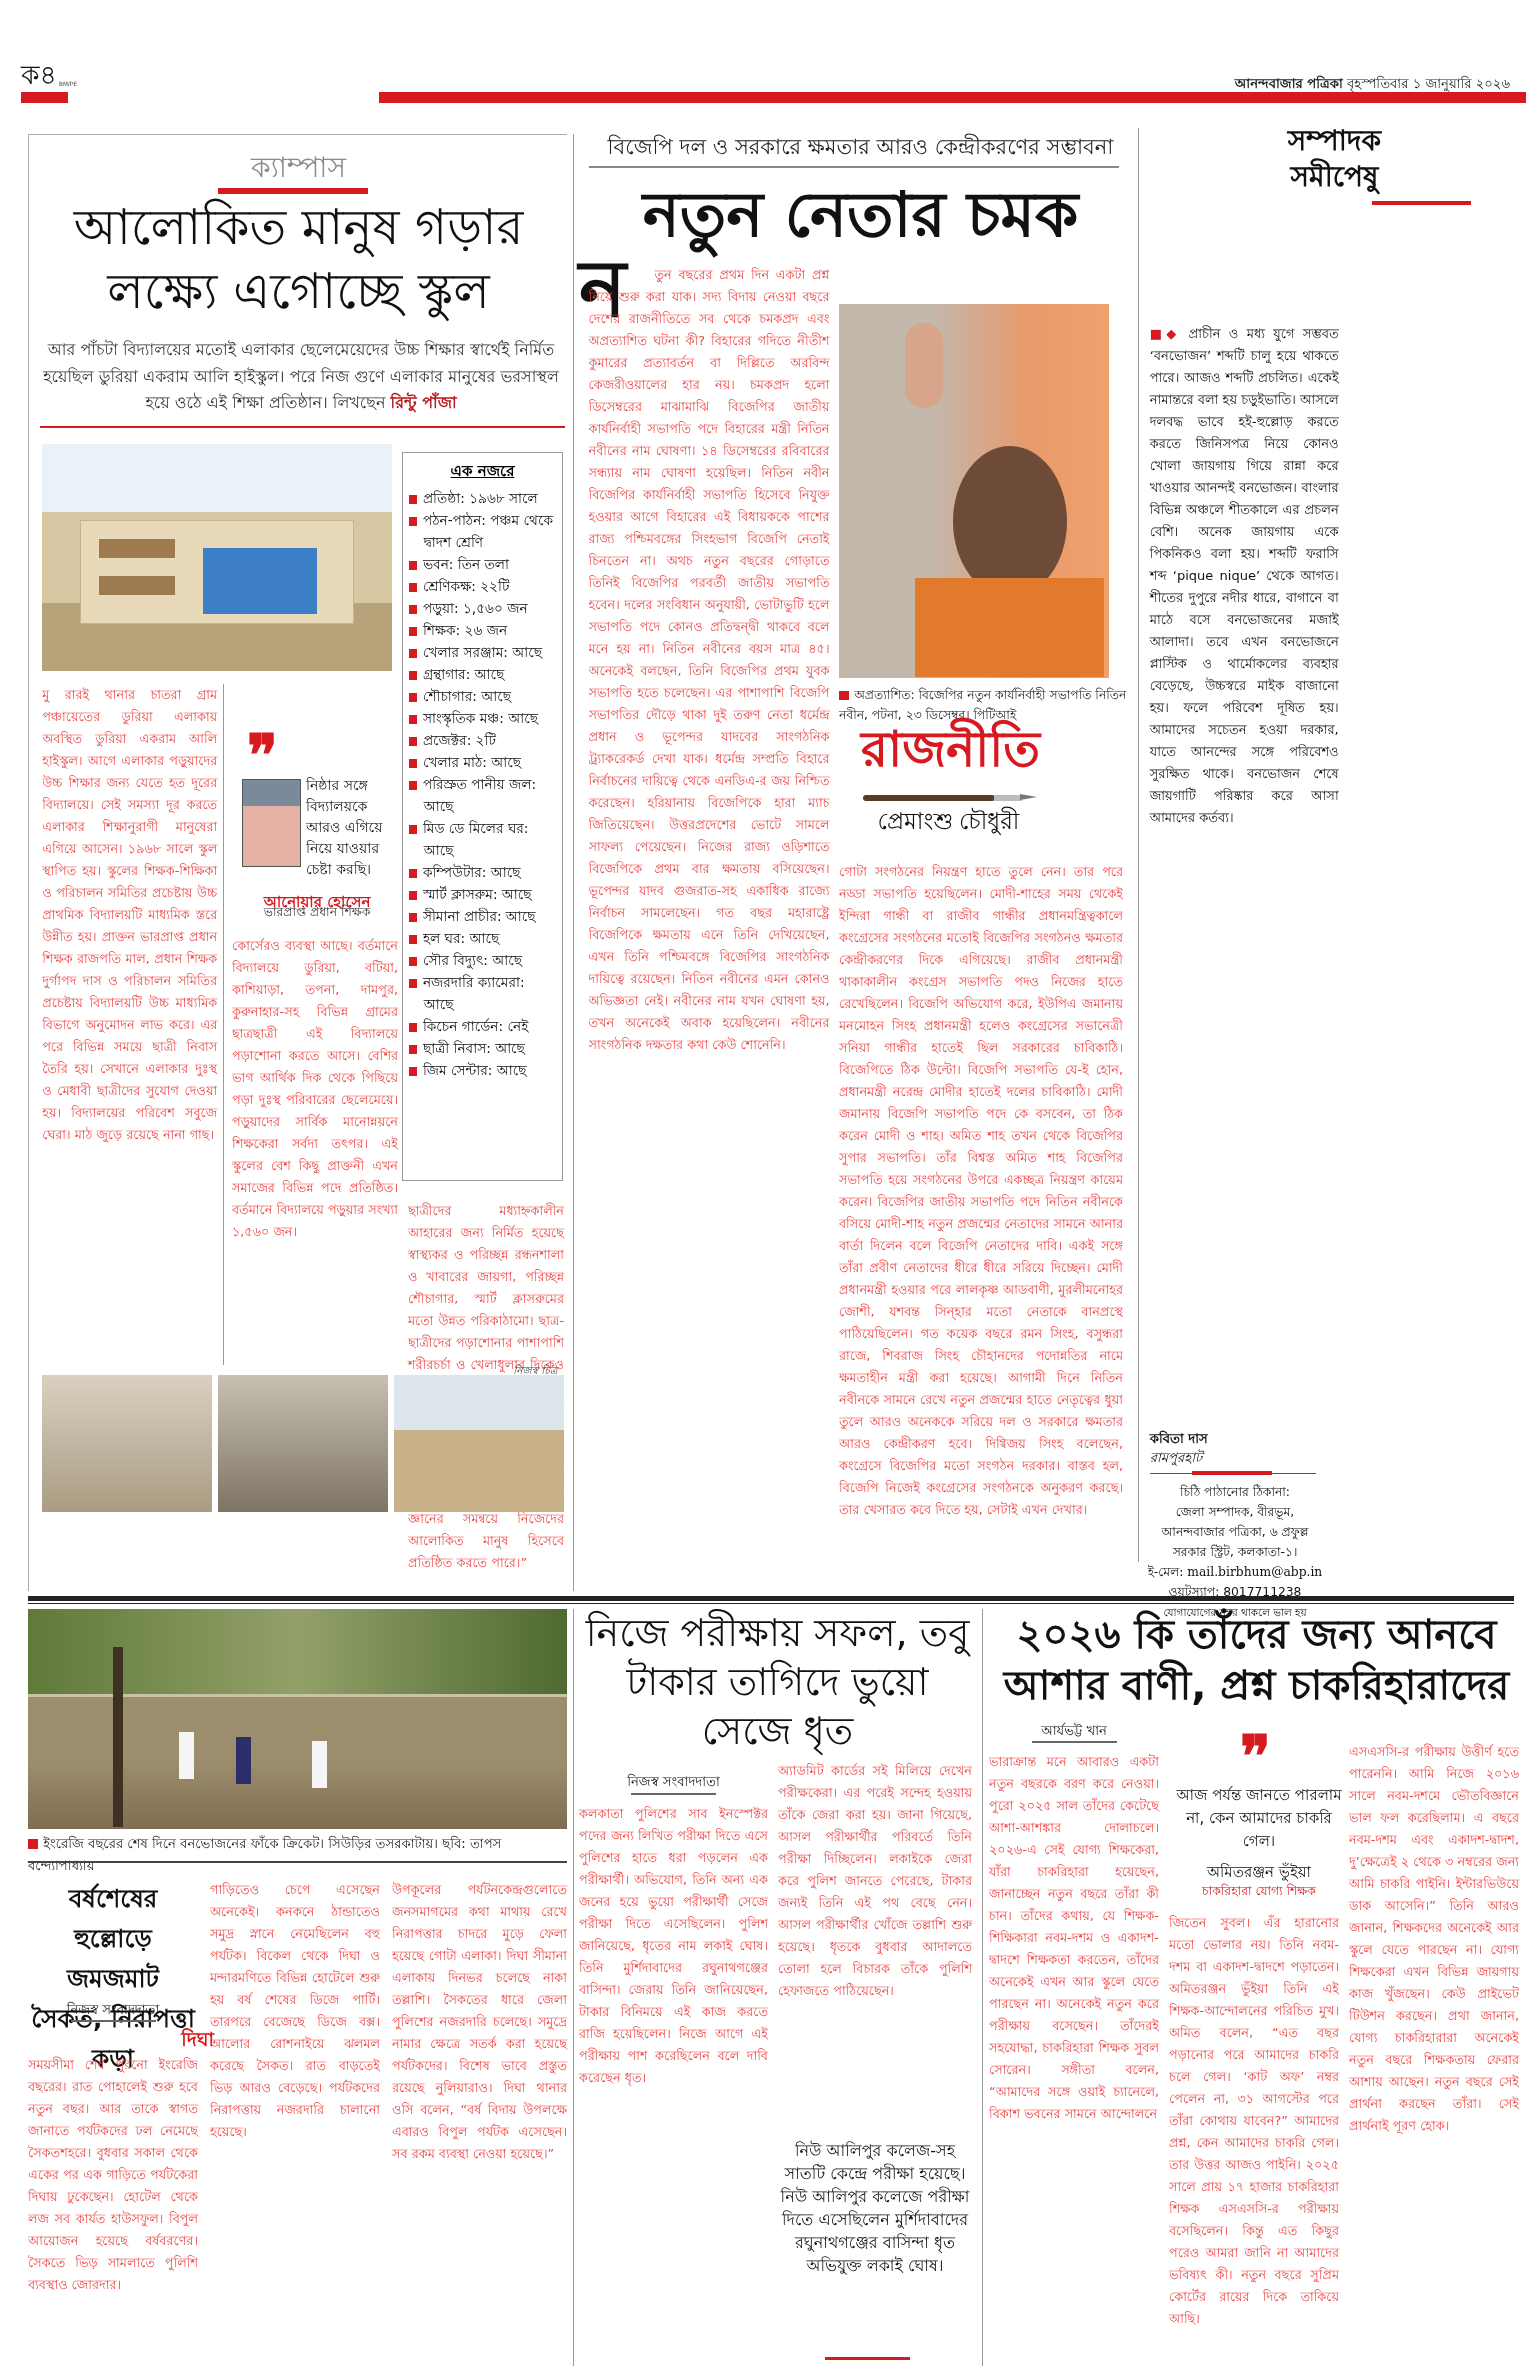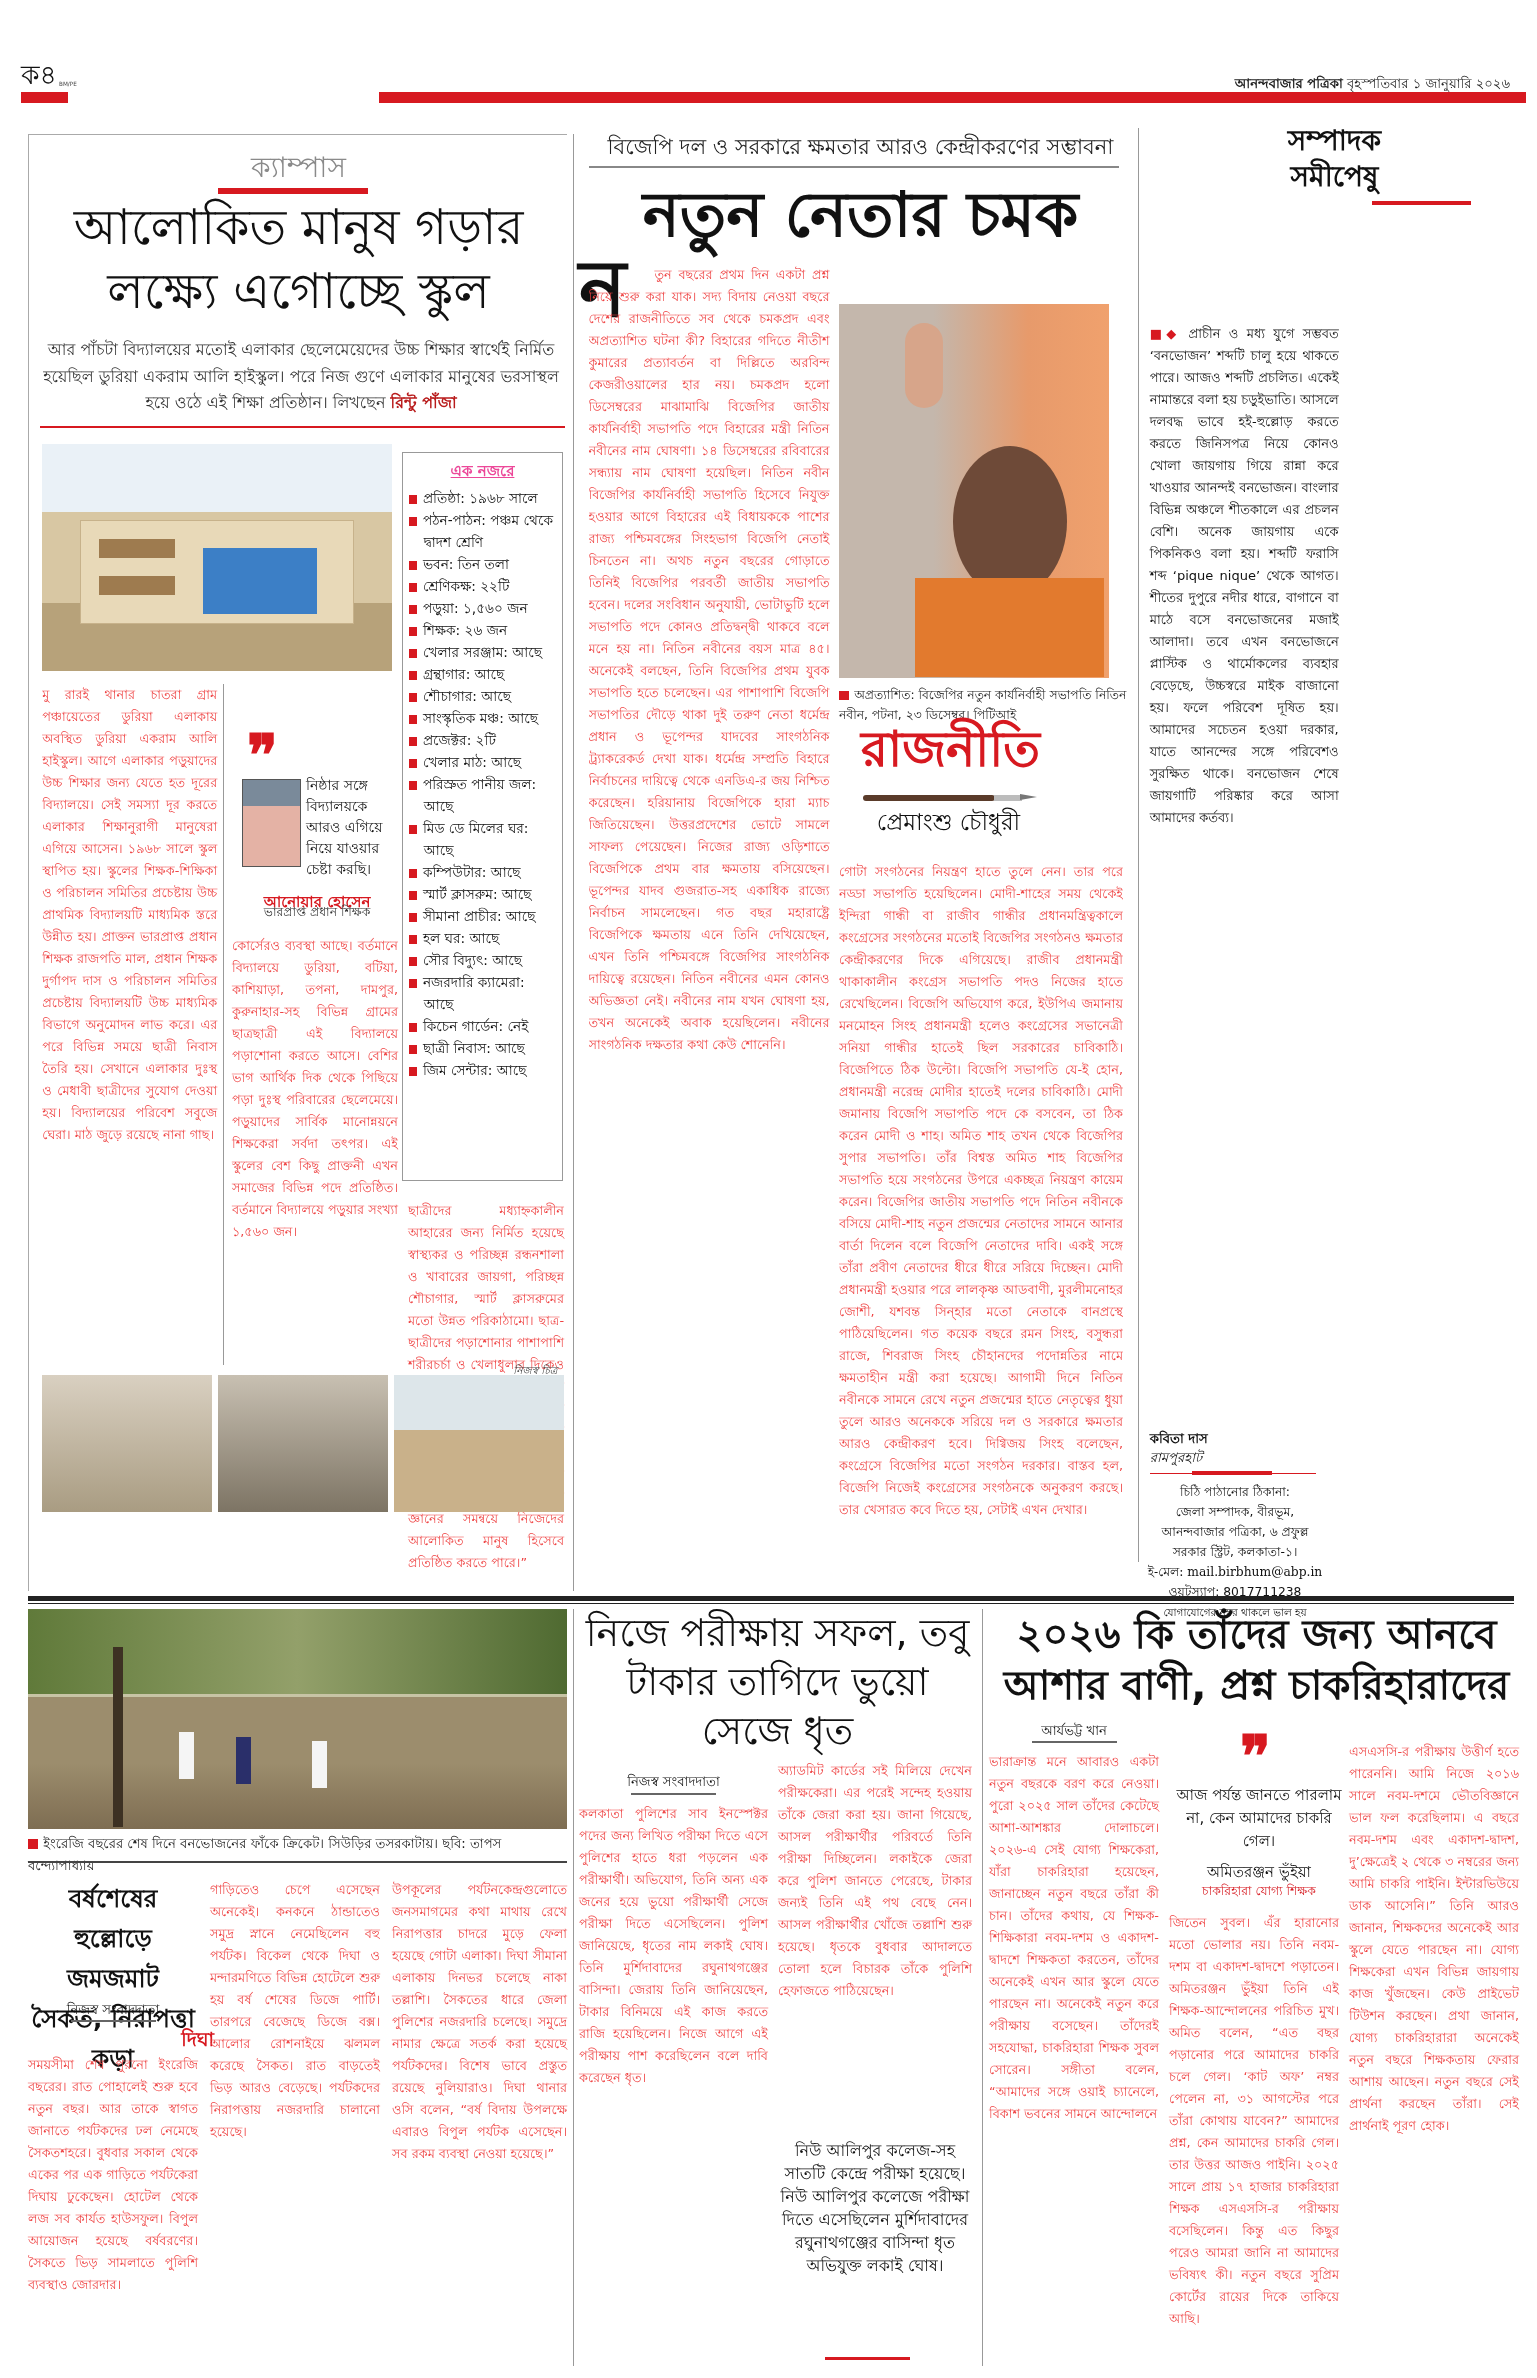--- a/index.html
+++ b/index.html
@@ -42,21 +42,21 @@
   <div class="abs redbar" style="left:11.4px;top:291px;width:525px;height:1.9px;"></div>
 
   <div class="img-ph" style="left:13.2px;top:309px;width:350px;height:227px;background:linear-gradient(#eaf1f7 0 30%, #d8c7a3 30% 70%, #b7a27a 70%);">
     <div class="abs" style="left:38px;top:76px;width:274px;height:104px;background:#e8d9b8;border:1.9px solid #c7b28b;"></div>
     <div class="abs" style="left:161px;top:104px;width:114px;height:66px;background:#3c7fc6;"></div>
     <div class="abs" style="left:57px;top:95px;width:76px;height:19px;background:#9e7b4f;"></div>
     <div class="abs" style="left:57px;top:132px;width:76px;height:19px;background:#9e7b4f;"></div>
   </div>
 
   <div class="abs" style="left:373px;top:317px;width:161px;height:729px;border:0.9px solid #999;padding:5.7px 5.7px;">
-    <div style="text-align:center;font-size:15px;font-weight:bold;color:#ec4899;text-decoration:underline;margin-bottom:3.8px;">এক নজরে</div>
+    <div style="text-align:center;font-size:15px;font-weight:bold;color:#000000;text-decoration:underline;margin-bottom:3.8px;">এক নজরে</div>
     <ul class="facts" id="facts-list">
         <li><span class="sq" style="width: 8.5px; height: 8.5px;"></span><span>প্রতিষ্ঠা: ১৯৬৮ সালে</span></li>
         <li><span class="sq" style="width: 8.5px; height: 8.5px;"></span><span>পঠন-পাঠন: পঞ্চম থেকে দ্বাদশ শ্রেণি</span></li>
         <li><span class="sq" style="width: 8.5px; height: 8.5px;"></span><span>ভবন: তিন তলা</span></li>
         <li><span class="sq" style="width: 8.5px; height: 8.5px;"></span><span>শ্রেণিকক্ষ: ২২টি</span></li>
         <li><span class="sq" style="width: 8.5px; height: 8.5px;"></span><span>পড়ুয়া: ১,৫৬০ জন</span></li>
         <li><span class="sq" style="width: 8.5px; height: 8.5px;"></span><span>শিক্ষক: ২৬ জন</span></li>
         <li><span class="sq" style="width: 8.5px; height: 8.5px;"></span><span>খেলার সরঞ্জাম: আছে</span></li>
         <li><span class="sq" style="width: 8.5px; height: 8.5px;"></span><span>গ্রন্থাগার: আছে</span></li>
         <li><span class="sq" style="width: 8.5px; height: 8.5px;"></span><span>শৌচাগার: আছে</span></li>
@@ -113,21 +113,21 @@
   <div class="abs caption" style="left:260px;top:554px;width:293px;font-size:12.3px;">
     <span class="sq"></span><span>অপ্রত্যাশিত: বিজেপির নতুন কার্যনির্বাহী সভাপতি নিতিন নবীন, পটনা, ২৩ ডিসেম্বর। পিটিআই</span>
   </div>
 
   <div class="abs red" style="left:279px;top:587px;width:185px;text-align:center;font-size:49px;font-weight:bold;line-height:61px;">রাজনীতি</div>
   <div class="abs" style="left:284px;top:662px;width:175px;height:7.6px;">
     <div style="position:absolute;left:0;top:0.9px;width:132px;height:5.7px;background:#5a3b2a;border-radius:3.8px;"></div>
     <div style="position:absolute;left:131px;top:0.9px;width:28px;height:5.7px;background:#bcbcbc;"></div>
     <div style="position:absolute;left:157px;top:0;width:0;height:0;border-left:17px solid #777;border-top:3.8px solid transparent;border-bottom:3.8px solid transparent;"></div>
   </div>
-  <div class="abs" style="left:270px;top:674px;width:199px;text-align:center;font-size:23px;line-height:32px;">প্রেমাংশু চৌধুরী</div>
+  <div class="abs" style="left:270px;top:674px;width:199px;text-align:center;font-size:23px;line-height:32px;font-family:Liberation Serif, serif;">প্রেমাংশু চৌধুরী</div>
 
 <div class="abs body-text" style="left: 260px; top: 729px; width: 284px; height: 729px; overflow: hidden;">গোটা সংগঠনের নিয়ন্ত্রণ হাতে তুলে নেন। তার পরে নড্ডা সভাপতি হয়েছিলেন। মোদী-শাহের সময় থেকেই ইন্দিরা গান্ধী বা রাজীব গান্ধীর প্রধানমন্ত্রিত্বকালে কংগ্রেসের সংগঠনের মতোই বিজেপির সংগঠনও ক্ষমতার কেন্দ্রীকরণের দিকে এগিয়েছে। রাজীব প্রধানমন্ত্রী থাকাকালীন কংগ্রেস সভাপতি পদও নিজের হাতে রেখেছিলেন। বিজেপি অভিযোগ করে, ইউপিএ জমানায় মনমোহন সিংহ প্রধানমন্ত্রী হলেও কংগ্রেসের সভানেত্রী সনিয়া গান্ধীর হাতেই ছিল সরকারের চাবিকাঠি। বিজেপিতে ঠিক উল্টো। বিজেপি সভাপতি যে-ই হোন, প্রধানমন্ত্রী নরেন্দ্র মোদীর হাতেই দলের চাবিকাঠি। মোদী জমানায় বিজেপি সভাপতি পদে কে বসবেন, তা ঠিক করেন মোদী ও শাহ। অমিত শাহ তখন থেকে বিজেপির সুপার সভাপতি। তাঁর বিশ্বস্ত অমিত শাহ বিজেপির সভাপতি হয়ে সংগঠনের উপরে একচ্ছত্র নিয়ন্ত্রণ কায়েম করেন। বিজেপির জাতীয় সভাপতি পদে নিতিন নবীনকে বসিয়ে মোদী-শাহ নতুন প্রজন্মের নেতাদের সামনে আনার বার্তা দিলেন বলে বিজেপি নেতাদের দাবি। একই সঙ্গে তাঁরা প্রবীণ নেতাদের ধীরে ধীরে সরিয়ে দিচ্ছেন। মোদী প্রধানমন্ত্রী হওয়ার পরে লালকৃষ্ণ আডবাণী, মুরলীমনোহর জোশী, যশবন্ত সিন্‌হার মতো নেতাকে বানপ্রস্থে পাঠিয়েছিলেন। গত কয়েক বছরে রমন সিংহ, বসুন্ধরা রাজে, শিবরাজ সিংহ চৌহানদের পদোন্নতির নামে ক্ষমতাহীন মন্ত্রী করা হয়েছে। আগামী দিনে নিতিন নবীনকে সামনে রেখে নতুন প্রজন্মের হাতে নেতৃত্বের ধুয়া তুলে আরও অনেককে সরিয়ে দল ও সরকারে ক্ষমতার আরও কেন্দ্রীকরণ হবে। দিগ্বিজয় সিংহ বলেছেন, কংগ্রেসে বিজেপির মতো সংগঠন দরকার। বাস্তব হল, বিজেপি নিজেই কংগ্রেসের সংগঠনকে অনুকরণ করছে। তার খেসারত কবে দিতে হয়, সেটাই এখন দেখার।</div>
   </div>
 
 <div class="col-rule" style="left:1138px;top:128px;height:1434px;"></div>
 <div class="abs" style="left:1145px;top:123px;width:379px;height:1438px;">
   <div class="abs" style="left:0;width:379px;top:0;text-align:center;font-size:28px;font-weight:bold;line-height:36px;">সম্পাদক</div>
   <div class="abs" style="left:0;width:379px;top:36px;text-align:center;font-size:28px;font-weight:bold;line-height:36px;">সমীপেষু</div>
   <div class="abs redbar" style="left:227px;top:78px;width:99px;height:3.8px;"></div>
   <div class="abs" style="left:4.7px;top:200px;width:189px;font-size:13px;line-height:22px;text-align:justify;">

